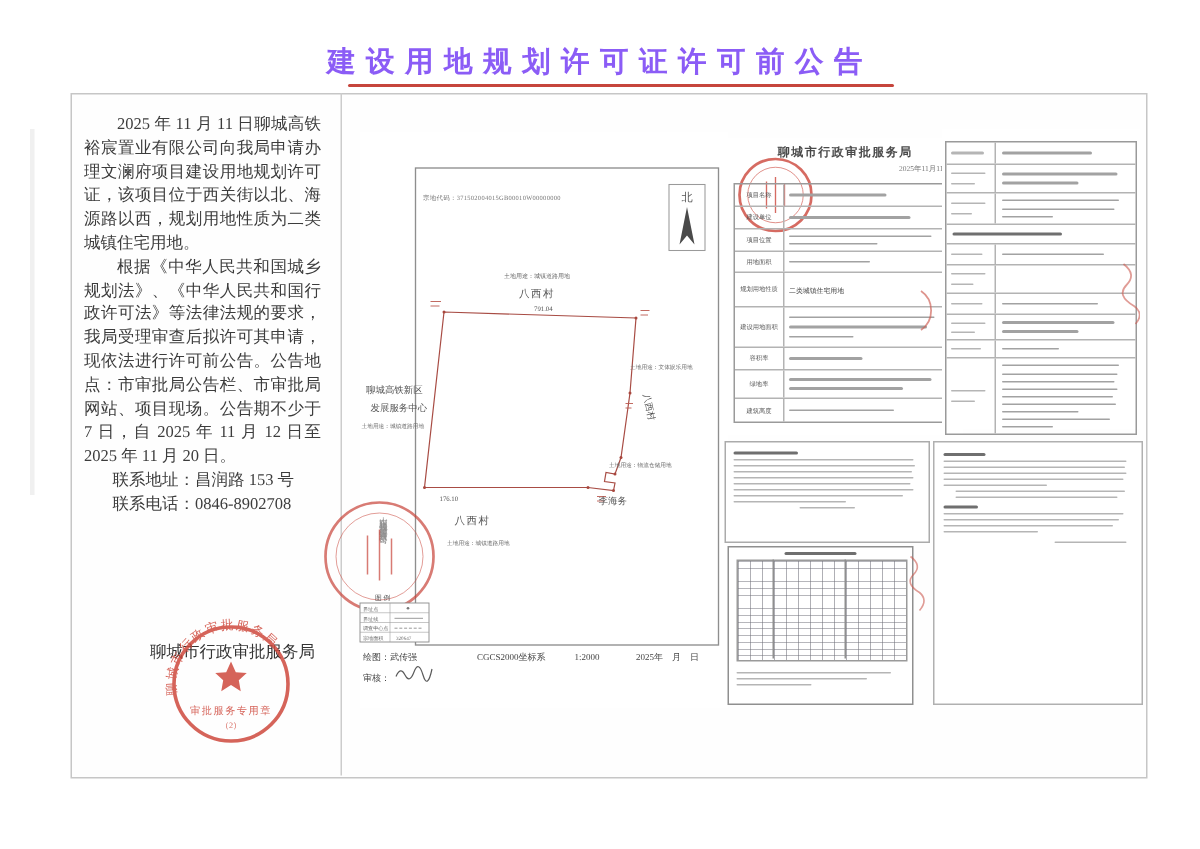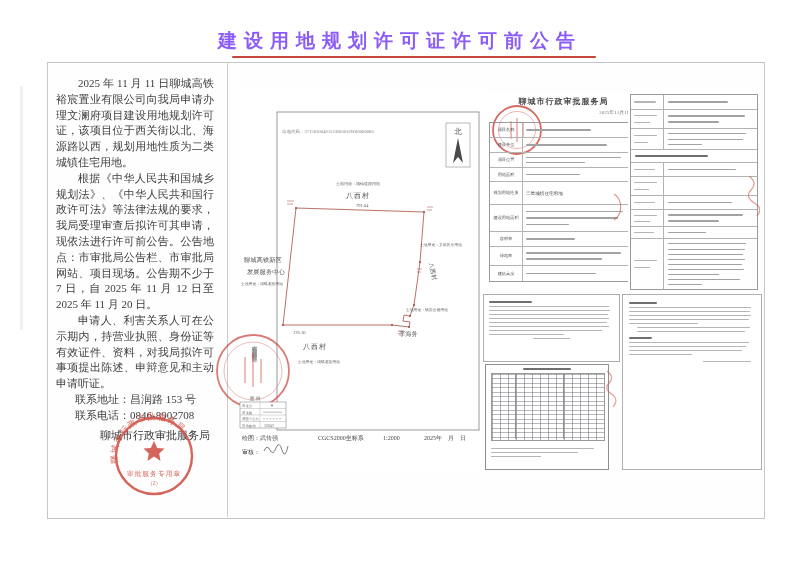--- a/index.html
+++ b/index.html
@@ -69,21 +69,20 @@
   <div class="abs main-title">建设用地规划许可证许可前公告</div>
   <div class="abs title-underline"></div>
 
   <div class="abs scan-shadow"></div>
   <div class="abs outer-box"></div>
   <div class="abs col-divider"></div>
 
   <div class="abs announce">
     <p>2025 年 11 月 11 日聊城高铁裕宸置业有限公司向我局申请办理文澜府项目建设用地规划许可证，该项目位于西关街以北、海源路以西，规划用地性质为二类城镇住宅用地。</p>
     <p>根据《中华人民共和国城乡规划法》、《中华人民共和国行政许可法》等法律法规的要求，我局受理审查后拟许可其申请，现依法进行许可前公告。公告地点：市审批局公告栏、市审批局网站、项目现场。公告期不少于 7 日，自 2025 年 11 月 12 日至 2025 年 11 月 20 日。</p>
-    <p>申请人、利害关系人可在公示期内，持营业执照、身份证等有效证件、资料，对我局拟许可事项提出陈述、申辩意见和主动申请听证。</p>
     <div class="contact-line">联系地址：昌润路 153 号</div>
     <div class="contact-line">联系电话：0846-8902708</div>
 
     <div class="abs signoff" style="top:352px;">聊城市行政审批服务局</div>
 
     <svg class="abs seal-announce" viewBox="0 0 90 90" style="overflow:visible">
       <g transform="translate(45,45)">
         <circle r="38" fill="none" stroke="#cf4a3e" stroke-width="2.4"></circle>
         <path id="sealArc" d="M -32,19 A 37,37 0 1 1 32,19" fill="none"></path>
         <text font-size="8.5" fill="#cf4a3e" letter-spacing="1.2" font-family="Liberation Sans, DejaVu Sans, sans-serif">

